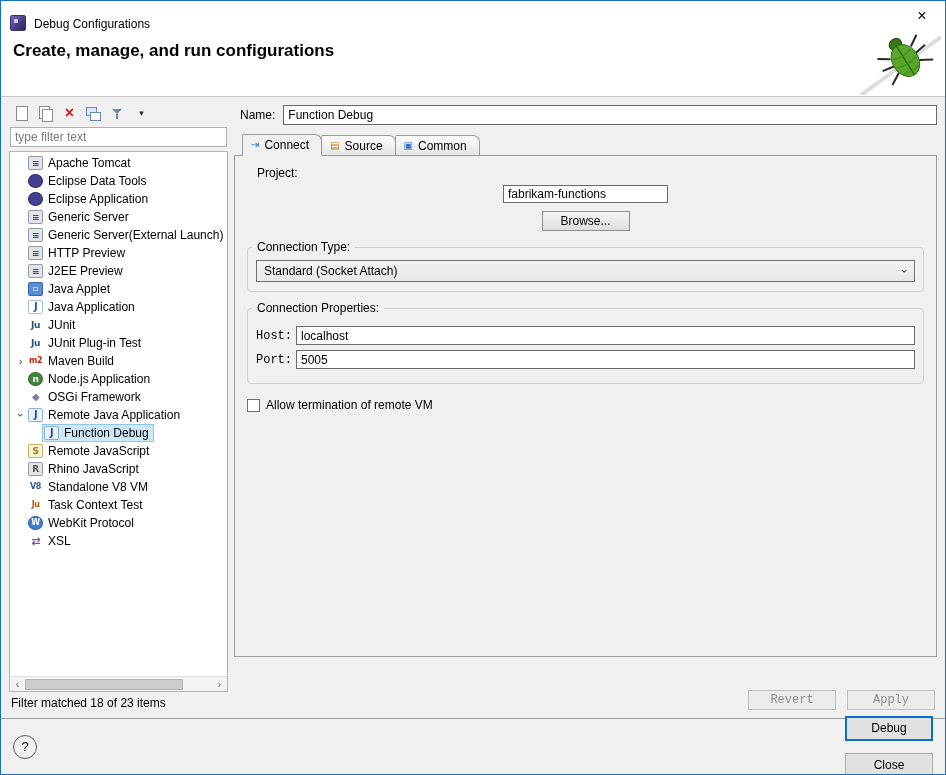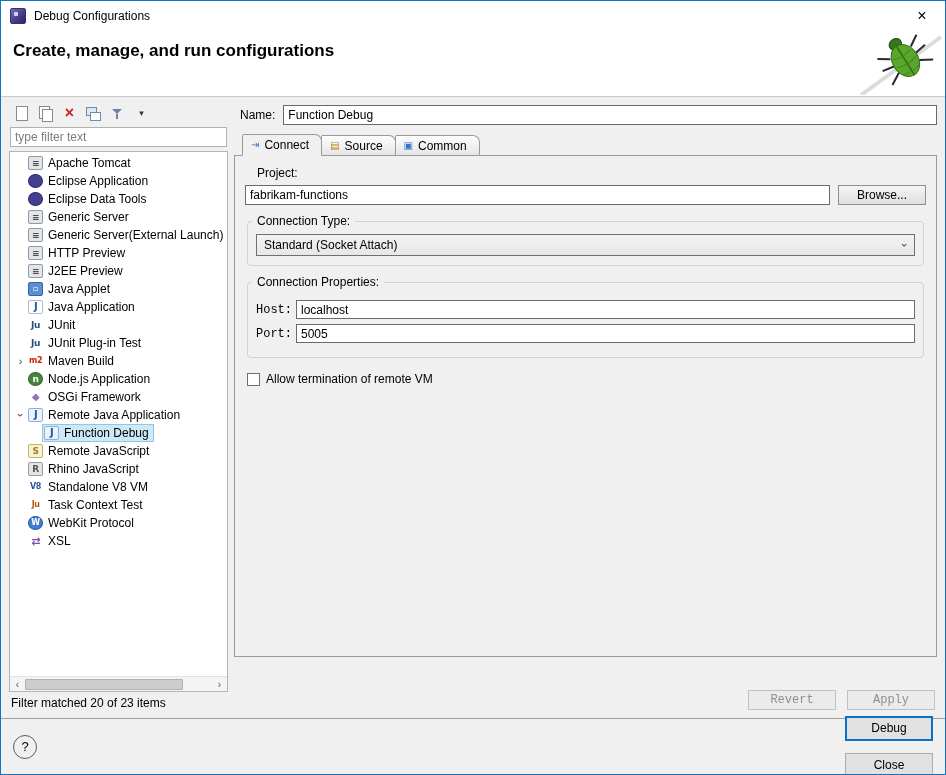--- a/index.html
+++ b/index.html
@@ -3,21 +3,21 @@
 <meta charset="utf-8">
 <style>
   html,body{margin:0;padding:0;background:#fff;}
   *{box-sizing:border-box;}
   .window{
     position:relative;width:946px;height:775px;border:1px solid #1472bf;
     background:#f0f0f0;font-family:"Liberation Sans","DejaVu Sans",sans-serif;
     font-size:12px;color:#000;overflow:hidden;display:flex;flex-direction:column;
   }
   
-  .titlebar{height:30px;background:#fff;display:flex;align-items:center;padding-left:9px;flex:none;}
+  .titlebar{height:30px;background:#fff;display:flex;align-items:flex-end;padding-left:9px;flex:none;}
   .app-icon{width:16px;height:16px;margin-right:8px;border-radius:2px;
     background:linear-gradient(135deg,#7a6cc0 0%,#4a3c85 55%,#2e2460 100%);
     border:1px solid #3a2f6e;position:relative;}
   .app-icon::after{content:"";position:absolute;left:3px;top:3px;width:4px;height:4px;background:#cfd6ff;border-radius:1px;}
   .close-btn{margin-left:auto;width:46px;height:30px;display:flex;align-items:center;justify-content:center;
     font-size:16px;line-height:1;cursor:pointer;}
   
   .header{height:66px;background:#fff;border-bottom:1px solid #c9c9c9;position:relative;flex:none;padding:8px 0 0 12px;}
   .header-title{font-weight:bold;font-size:17px;margin:2px 0 8px 0;}
   .header-subtitle{margin-left:6px;}
@@ -62,21 +62,21 @@
   .name-row{display:flex;align-items:center;gap:8px;margin:2px 0 8px 6px;flex:none;}
   .text-input{height:20px;border:1px solid #696969;padding:1px 4px;font:inherit;background:#fff;}
   .name-row .text-input{flex:1;}
   .tabs{display:flex;align-items:flex-end;margin-left:8px;height:22px;position:relative;z-index:2;flex:none;}
   .tab{height:20px;display:flex;align-items:center;gap:5px;padding:0 12px 0 8px;border:1px solid #9a9a9a;
     border-bottom:none;background:linear-gradient(#fdfdfd,#e6e6e6);border-radius:2px 7px 0 0;margin-right:-1px;cursor:pointer;}
   .tab.active{height:22px;background:#f0f0f0;border-bottom:1px solid #f0f0f0;margin-bottom:-1px;z-index:3;}
   .tab-icon{font-size:10px;line-height:1;font-family:"DejaVu Sans",sans-serif;}
   .tab-content{height:502px;border:1px solid #9a9a9a;background:#f0f0f0;padding:6px 10px 10px 10px;flex:none;}
   .field-label{margin:4px 0 5px 12px;}
-  .project-row{display:flex;gap:8px;align-items:center;}
+  .project-row{display:flex;gap:8px;align-items:center;flex-direction:column;}
   .project-row .text-input{flex:1;}
   .push-btn{min-width:88px;height:20px;background:linear-gradient(#f5f5f5,#dedede);border:1px solid #8f8f8f;
     font:inherit;cursor:pointer;padding:0 10px;}
   .group{position:relative;border:1px solid #d2d2d2;border-radius:4px;margin:16px 2px 0 2px;padding:12px 8px 9px 8px;}
   .group-title{position:absolute;top:-8px;left:4px;background:#f0f0f0;padding:0 5px;}
   .combo{height:22px;border:1px solid #707070;background:linear-gradient(#f3f3f3,#e7e7e7);display:flex;
     align-items:center;justify-content:space-between;padding:0 7px;cursor:pointer;}
   .chev{display:inline-block;transform:rotate(90deg);font-size:11px;color:#333;}
   .prop-row{display:flex;align-items:center;gap:8px;margin:5px 0;}
   .prop-label{width:32px;flex:none;font-family:Liberation Mono, monospace;}
@@ -148,28 +148,28 @@
               <span class="expander"></span>
               <span class="row-content">
                 <span class="tree-icon" style="color: rgb(79, 79, 79); background: rgb(226, 230, 234); border: 1px solid rgb(143, 154, 165); font-size: 9px;">≡</span>
                 <span class="tree-label">Apache Tomcat</span>
               </span>
             </div>
             <div class="tree-row" style="padding-left: 4px;">
               <span class="expander"></span>
               <span class="row-content">
                 <span class="tree-icon" style="color: rgb(255, 255, 255); background: rgb(67, 65, 143); border: 1px solid rgb(44, 42, 107); border-radius: 50%; font-size: 8px;"></span>
+                <span class="tree-label">Eclipse Data Tools</span>
+              </span>
+            </div>
+            <div class="tree-row" style="padding-left: 4px;">
+              <span class="expander"></span>
+              <span class="row-content">
+                <span class="tree-icon" style="color: rgb(255, 255, 255); background: rgb(67, 65, 143); border: 1px solid rgb(44, 42, 107); border-radius: 50%; font-size: 8px;"></span>
                 <span class="tree-label">Eclipse Application</span>
-              </span>
-            </div>
-            <div class="tree-row" style="padding-left: 4px;">
-              <span class="expander"></span>
-              <span class="row-content">
-                <span class="tree-icon" style="color: rgb(255, 255, 255); background: rgb(67, 65, 143); border: 1px solid rgb(44, 42, 107); border-radius: 50%; font-size: 8px;"></span>
-                <span class="tree-label">Eclipse Data Tools</span>
               </span>
             </div>
             <div class="tree-row" style="padding-left: 4px;">
               <span class="expander"></span>
               <span class="row-content">
                 <span class="tree-icon" style="color: rgb(79, 79, 79); background: rgb(226, 230, 234); border: 1px solid rgb(143, 154, 165); font-size: 9px;">≡</span>
                 <span class="tree-label">Generic Server</span>
               </span>
             </div>
             <div class="tree-row" style="padding-left: 4px;">
@@ -298,21 +298,21 @@
                 <span class="tree-label">XSL</span>
               </span>
             </div>
           </div>
         <div class="hscrollbar">
           <span class="hs-arrow">‹</span>
           <span class="hs-thumb"></span>
           <span class="hs-arrow" style="margin-left:auto">›</span>
         </div>
       </div>
-      <div class="left-status">Filter matched 20 of 23 items</div>
+      <div class="left-status">Filter matched 18 of 23 items</div>
     </div>
 
     <div class="right-panel">
       <div class="name-row">
         <span>Name:</span>
         <input class="text-input" type="text" value="Function Debug" style="">
       </div>
 
       <div class="tabs">
           <div class="tab active">

